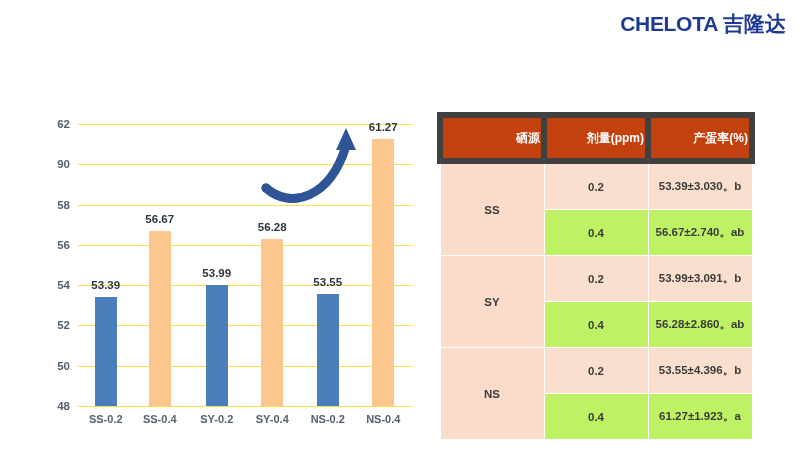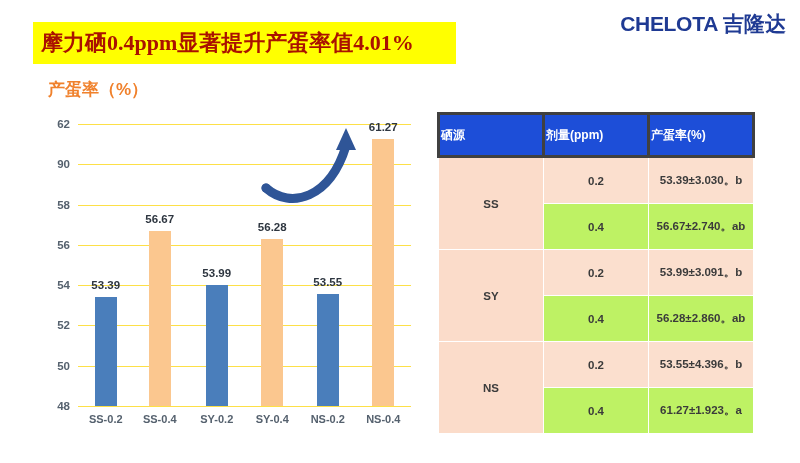--- a/index.html
+++ b/index.html
@@ -143,27 +143,27 @@
     left: 437px;
     top: 112px;
     width: 318px;
   }
   table.data {
     border-collapse: collapse;
     width: 100%;
     table-layout: fixed;
   }
   table.data th {
-    background: #1d4ed8;
+    background: #c2410c;
     color: #ffffff;
     font-size: 12px;
     font-weight: bold;
     height: 38px;
-    border: 3px solid #404040;
-    text-align: left;
+    border: 6px solid #404040;
+    text-align: right;
   }
   table.data td {
     font-size: 11.5px;
     font-weight: bold;
     color: #3B3B3B;
     height: 43px;
     border: 1px solid #ffffff;
     text-align: center;
   }
   td.src-cell { background: #FBDCCA; width: 66px; }
@@ -173,25 +173,21 @@
 </style>
 </head>
 <body>
 
 <div id="slide">
 
   <div id="logo">
     <span>CHELOTA</span><span class="logo-cn">吉隆达</span>
   </div>
 
-  <div id="title-banner">
-    <div id="title-text">摩力硒0.4ppm显著提升产蛋率值4.01%</div>
-  </div>
-
-  <div id="chart-title">产蛋率（%）</div>
+
 
   <div id="chart">
     <div id="plot">
       <div id="gridlines">
           <div class="gridline" style="top: 282px;">
             <div class="ytick">48</div>
           </div>
           <div class="gridline" style="top: 241.714px;">
             <div class="ytick">50</div>
           </div>

